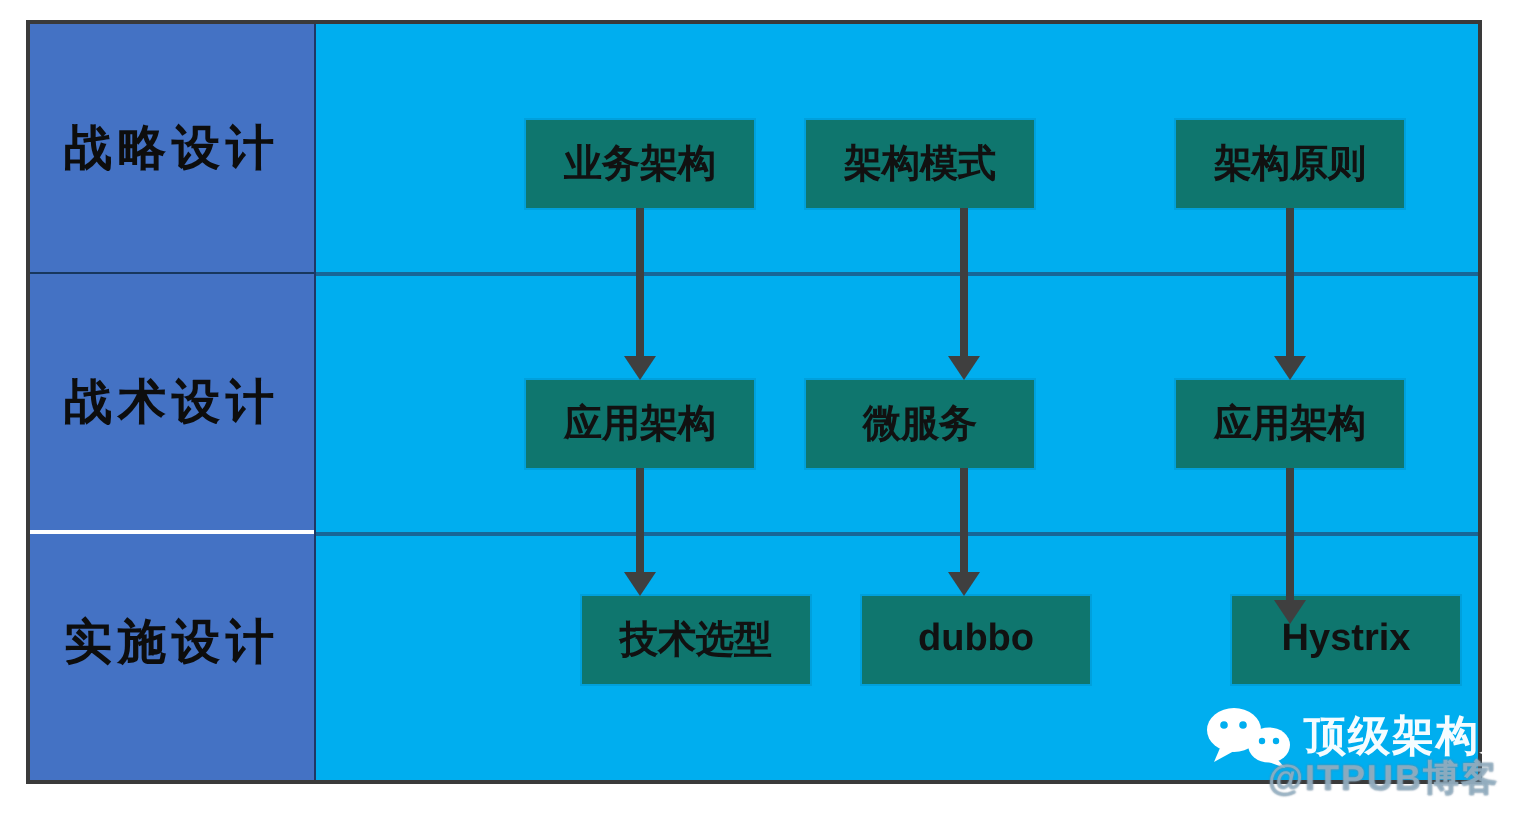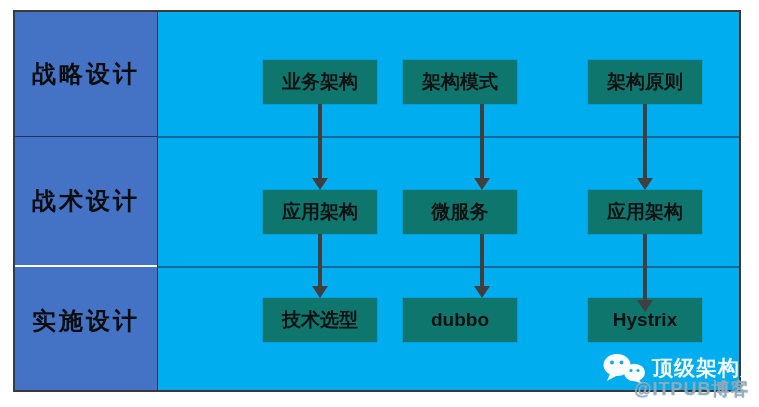--- a/index.html
+++ b/index.html
@@ -29,21 +29,21 @@
   .hline1{top:124px;}
   .hline2{top:254px;}
   
   .node{
     position:absolute;width:114px;height:44px;background:#0f766e;
     display:flex;align-items:center;justify-content:center;
     font-weight:bold;font-size:19px;color:#111;z-index:2;
     box-shadow:0 0 0 1px rgba(0,0,0,0.08);
   }
   .col1{left:248px;} .col2{left:388px;text-align:right;} .col3{left:573px;}
-  .row1{top:48px;} .row2{top:178px;} .row3{top:286px;}
+  .row1{top:48px;} .row2{top:178px;} .row3{top:286px;margin-left:28px;}
   
   .arrow{position:absolute;width:16px;display:flex;flex-direction:column;align-items:center;z-index:3;}
   .arrow .shaft{width:4.5px;flex:1;background:#3f3f3f;}
   .arrow .head{width:0;height:0;border-left:8px solid transparent;border-right:8px solid transparent;border-top:12px solid #3f3f3f;}
   .a-c1{left:297px;} .a-c2{left:459px;} .a-c3{left:622px;}
   .a-r1{top:92px;height:86px;}
   .a-r2{top:222px;height:64px;}
   .a-r2-long{top:222px;height:78px;z-index:5;}
   
   .brand{

